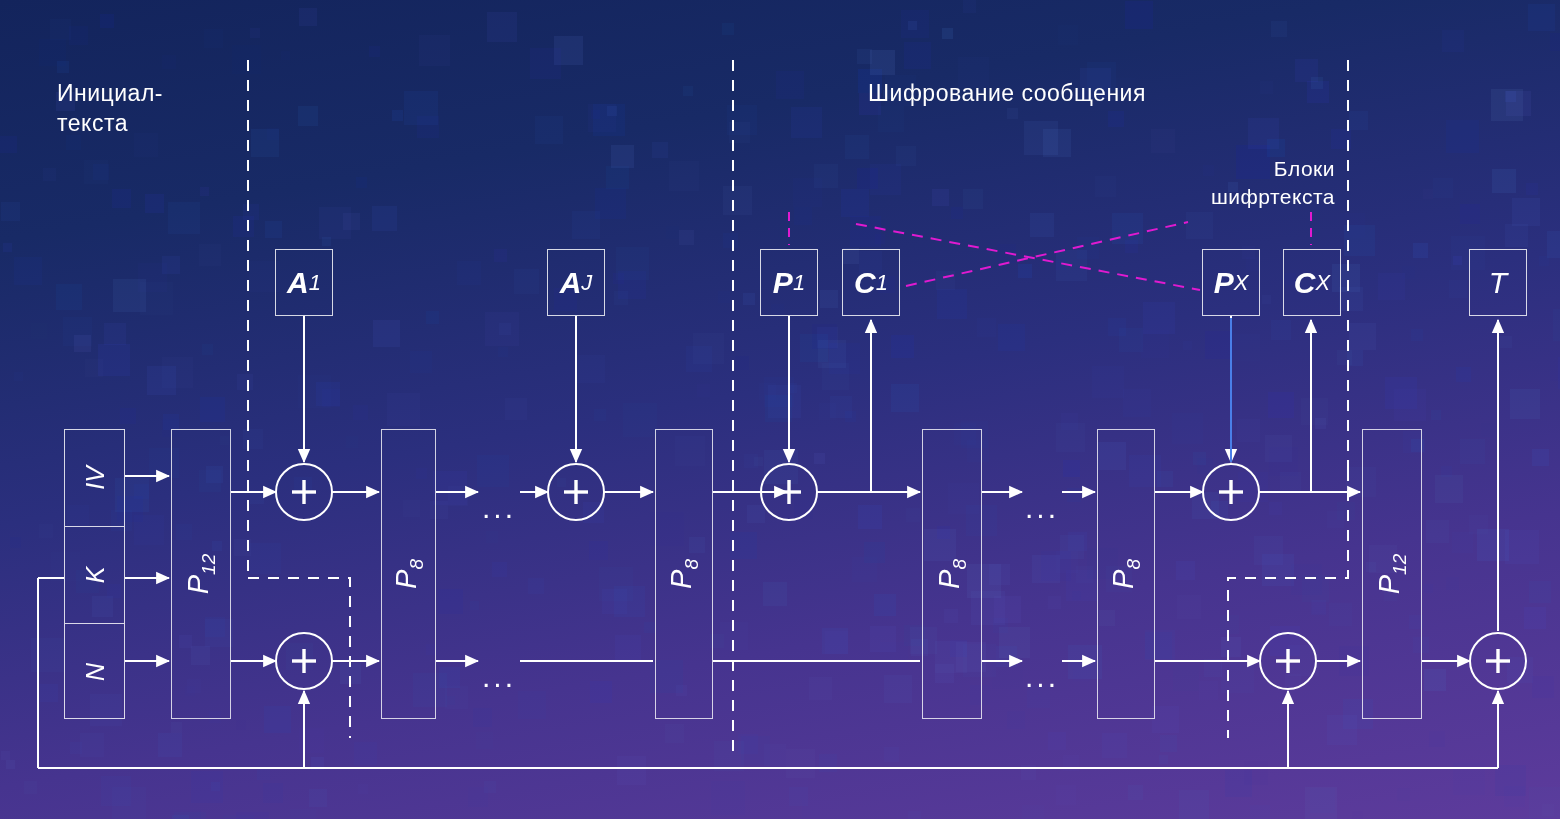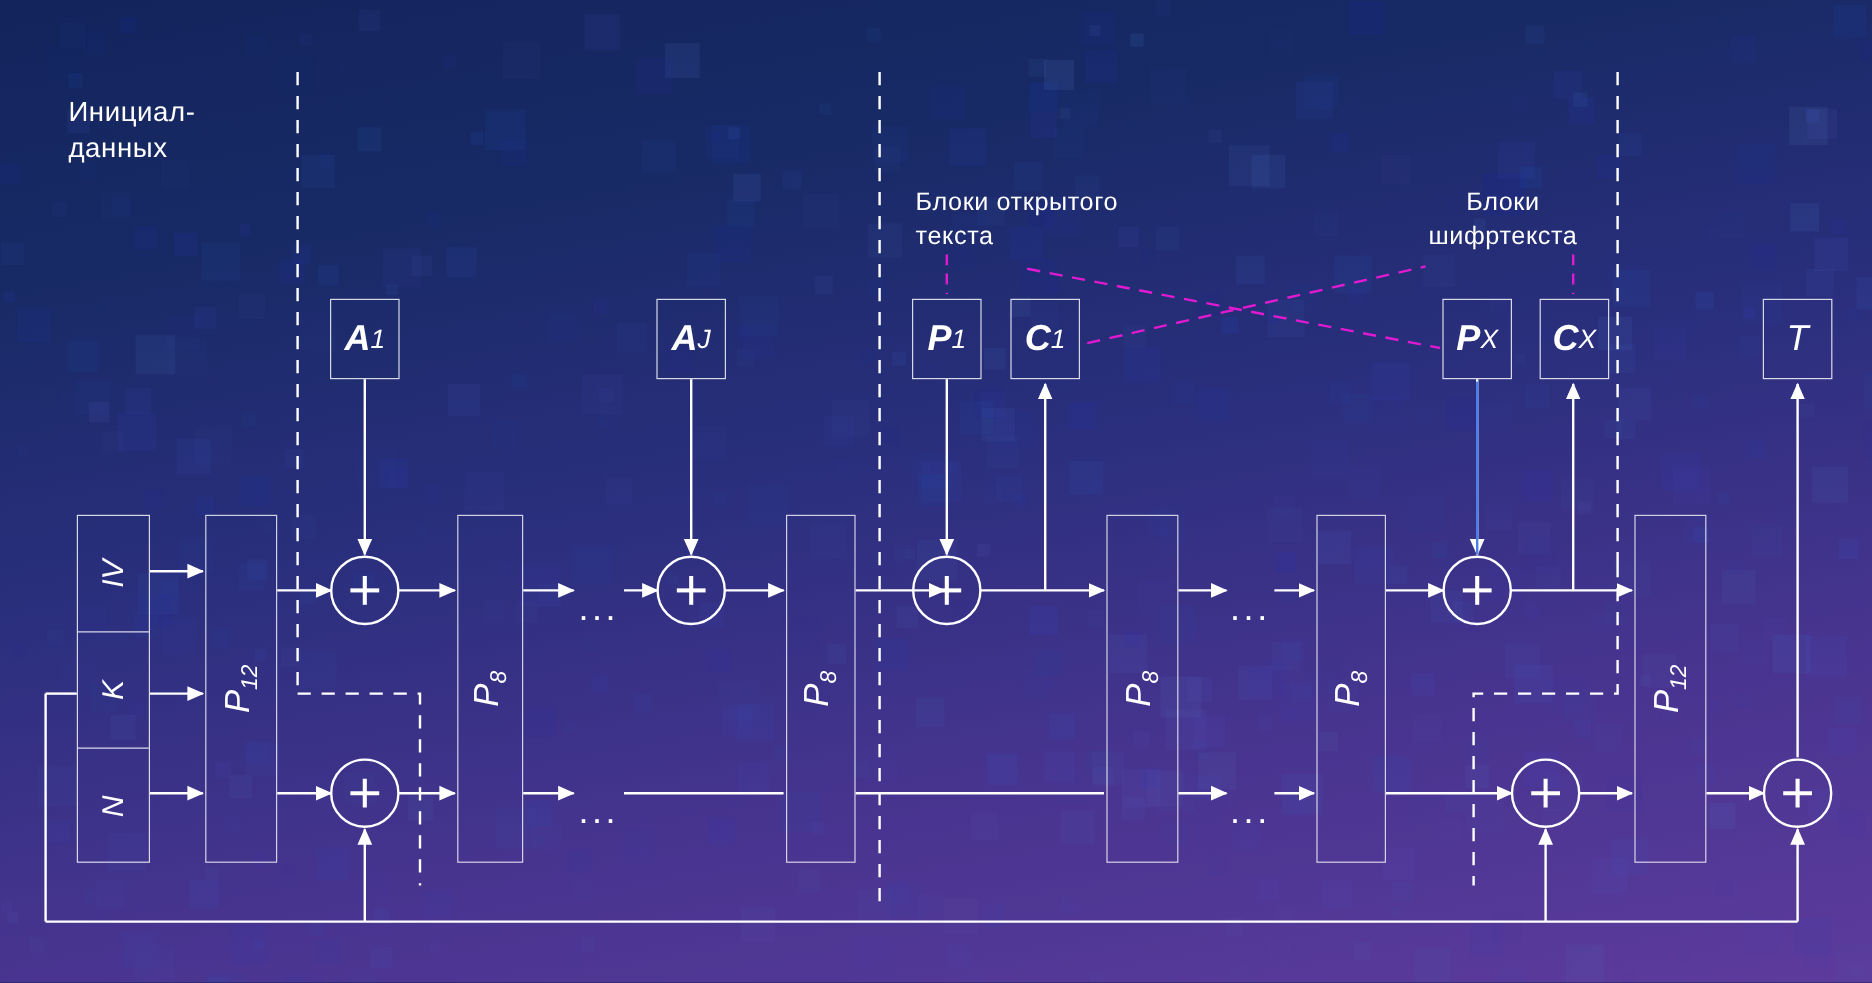--- a/index.html
+++ b/index.html
@@ -664,25 +664,24 @@
       <line x1="576" y1="480" x2="576" y2="504" stroke="#ffffff" stroke-width="3.4"></line>
       <line x1="38" y1="768" x2="1498" y2="768" stroke="#ffffff" stroke-width="2" stroke-dasharray="" marker-end=""></line>
       <line x1="789" y1="212" x2="789" y2="245" stroke="#e01ad0" stroke-width="2" stroke-dasharray="9 7" marker-end=""></line>
       <line x1="1311" y1="212" x2="1311" y2="245" stroke="#e01ad0" stroke-width="2" stroke-dasharray="9 7" marker-end=""></line>
       <line x1="856" y1="224" x2="1200" y2="290" stroke="#e01ad0" stroke-width="2" stroke-dasharray="11 8" marker-end=""></line>
       <line x1="906" y1="286" x2="1188" y2="222" stroke="#e01ad0" stroke-width="2" stroke-dasharray="11 8" marker-end=""></line>
       <line x1="1231" y1="318" x2="1231" y2="462" stroke="#4a7fe8" stroke-width="2" stroke-dasharray="" marker-end=""></line>
     </svg>
 
   <div class="lbl section-title" style="left:57px;top:78px;">Инициал-
-данных</div>
-
-  <div class="lbl callout" style="left:763px;top:155px;">Блоки открытого
 текста</div>
-  <div class="lbl callout" style="left:1170px;top:155px;text-align:center;width:165px;">Блоки
+  <div class="lbl section-title" style="left:868px;top:78px;">Шифрование сообщения</div>
+
+  <div class="lbl callout" style="left:1170px;top:155px;text-align:right;width:165px;">Блоки
 шифртекста</div>
 
   <div class="opbox" style="left:275px;top:249px;width:58px;height:67px;">
     <span class="g">A</span>
       <span class="s">1</span>
   </div>
 
   <div class="opbox" style="left:547px;top:249px;width:58px;height:67px;">
     <span class="g">A</span>
       <span class="s">J</span>

